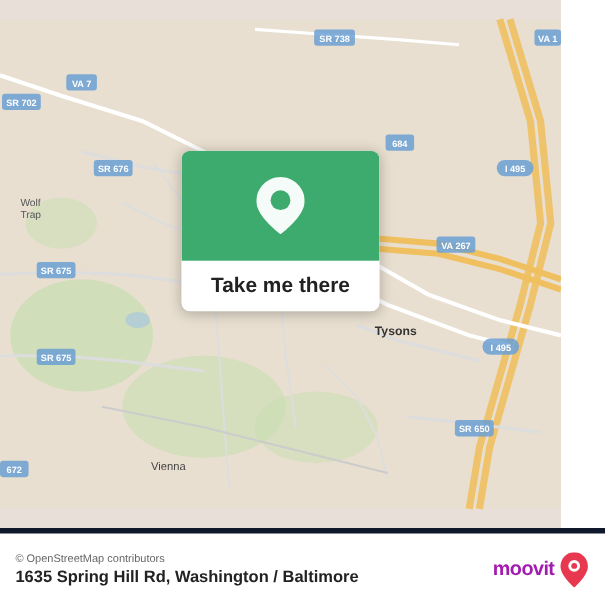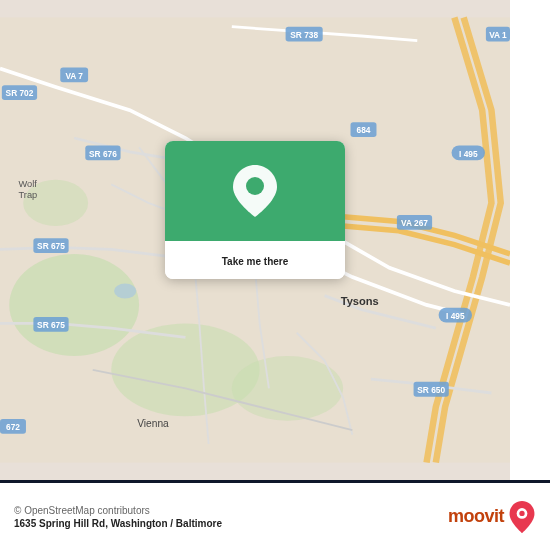--- a/index.html
+++ b/index.html
@@ -22,50 +22,50 @@
 
     
     #bottom-bar {
       width: 550px;
       height: 70px;
       background: #fff;
       display: flex;
       align-items: center;
       justify-content: space-between;
       padding: 0 14px;
-      border-top: 3px solid #0f172a;
+      border-top: 5px solid #0f172a;
     }
 
     #bottom-left {
       display: flex;
       flex-direction: column;
     }
 
     #attribution {
       font-size: 10px;
       color: #666;
     }
 
     #address-line {
-      font-size: 10px;
+      font-size: 15px;
       font-weight: bold;
       color: #222;
       margin-top: 2px;
     }
 
     #moovit-logo {
       display: flex;
       align-items: center;
       gap: 4px;
     }
 
     #moovit-text {
       font-size: 18px;
       font-weight: bold;
-      color: #c2410c;
+      color: #a21caf;
       letter-spacing: -0.5px;
     }
 
     #moovit-icon {
       width: 28px;
       height: 32px;
     }
 
     
     #take-me-there-card {
@@ -95,21 +95,21 @@
       height: 52px;
     }
 
     #card-bottom {
       background: #fff;
       padding: 10px 0;
       text-align: center;
     }
 
     #take-me-there-btn {
-      font-size: 10px;
+      font-size: 19px;
       font-weight: bold;
       color: #222;
       background: none;
       border: none;
       cursor: pointer;
       padding: 2px 0;
       width: 100%;
     }
 
     

